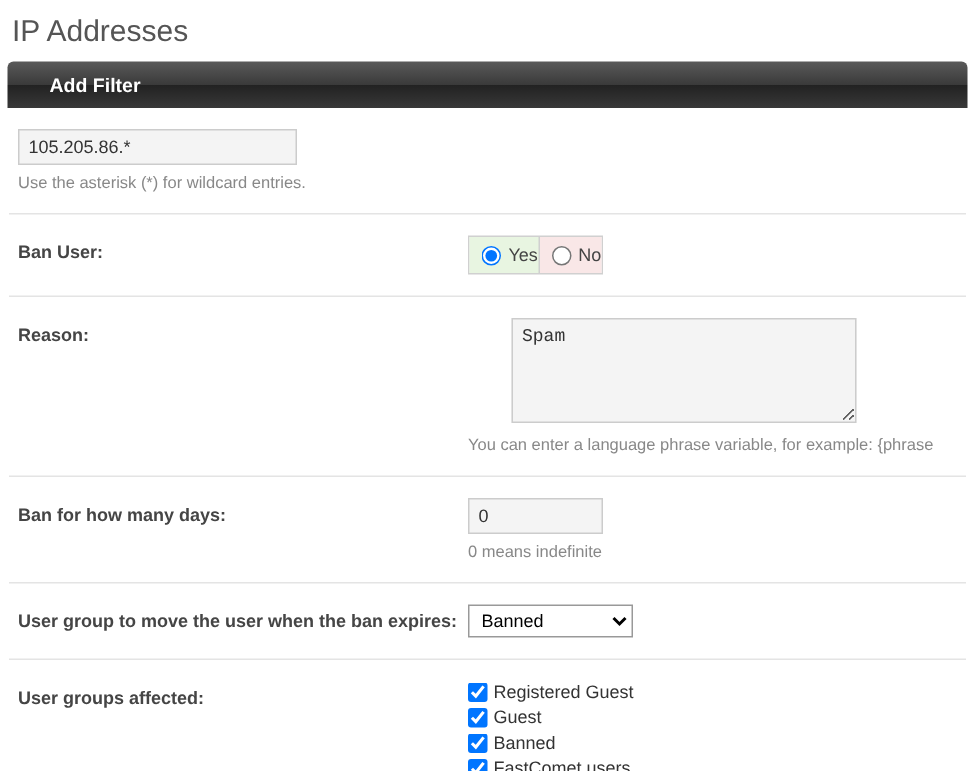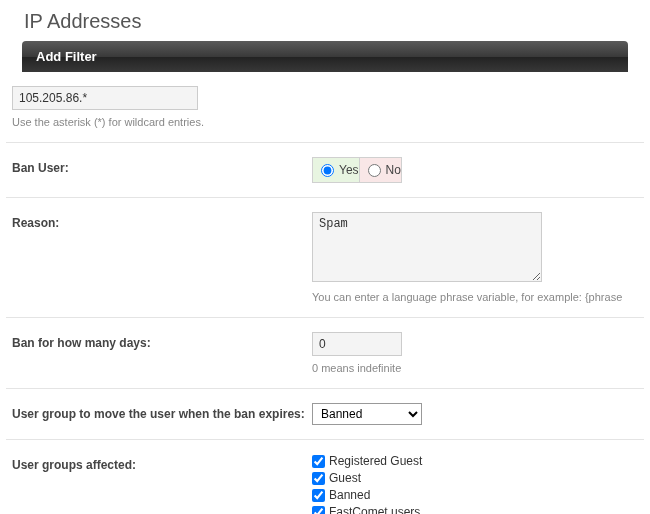--- a/index.html
+++ b/index.html
@@ -9,31 +9,31 @@
     font-family: Arial, Helvetica, sans-serif;
     font-size: 12px;
     color: #333;
     background: #fff;
     width: 650px;
   }
   .page-title {
     font-size: 20px;
     font-weight: normal;
     color: #555;
-    padding: 10px 12px 8px 24px;
+    padding: 10px 12px 8px 8px;
     margin: 0;
   }
   .section-header {
     background: linear-gradient(to bottom, #5a5a5a 0%, #3a3a3a 50%, #222 51%, #383838 100%);
     color: #fff;
     font-weight: bold;
     font-size: 13px;
-    padding: 8px 14px;
+    padding: 8px 28px;
     border-radius: 4px 4px 0 0;
-    margin: 0 22px;
+    margin: 0 5px;
   }
   .form-area {
     padding: 0 6px;
   }
   .form-row {
     display: flex;
     align-items: flex-start;
     border-bottom: 1px solid #e4e4e4;
     padding: 14px 6px 14px 6px;
   }
@@ -82,20 +82,21 @@
   .radio-cell.yes { background: #e8f5e1; }
   .radio-cell.no  { background: #f9e7e7; align-items: center; }
   .radio-cell input { margin: 0; }
   textarea.text-input {
     width: 230px;
     height: 70px;
     resize: both;
     font-family: "Courier New", monospace;
     font-size: 12px;
     background: #f4f4f4;
+    margin-left: 29px;
   }
   select.select-input {
     padding: 2px 4px;
     border: 1px solid #999;
     background: #fff;
     font-size: 12px;
     min-width: 110px;
   }
   .checkbox-list label {
     display: flex;

